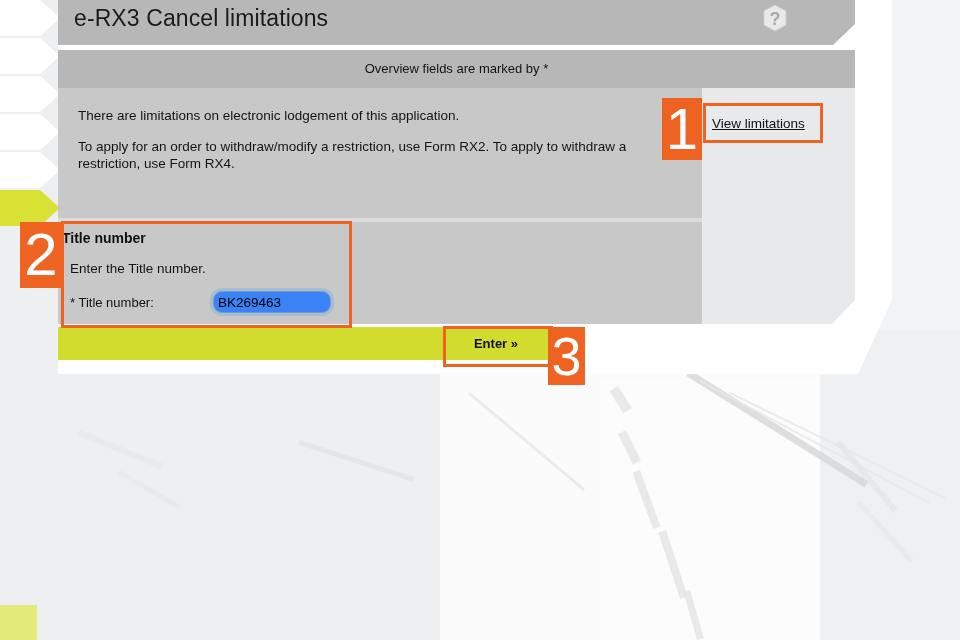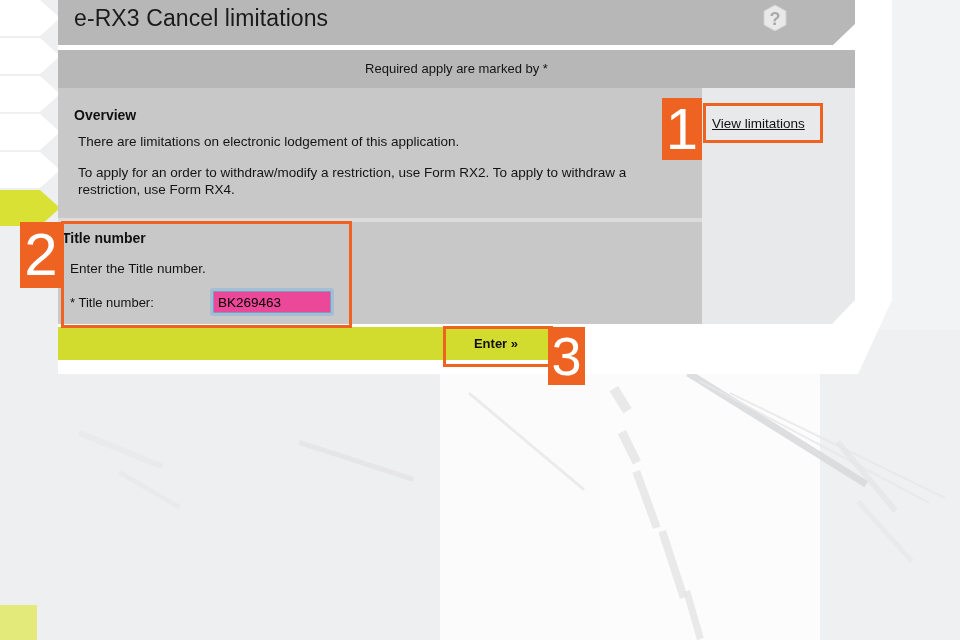--- a/index.html
+++ b/index.html
@@ -207,24 +207,24 @@
     width: 143px;
   }
   #titlenum-input {
     width: 108px;
     height: 16px;
     font-family: "Liberation Sans", sans-serif;
     font-size: 13.5px;
     color: #000;
     padding: 2px 4px;
     border: 1px solid #7a9cc0;
-    background: #ec4899;
+    background: #3b82f6;
     outline: none;
     box-shadow: 0 0 0 3px rgba(125,175,225,.45);
-    border-radius: 1px;
+    border-radius: 9px;
   }
 
   
   #action-bar {
     position: absolute;
     left: 58px; top: 327px;
     width: 490px;
     height: 33px;
     background: #d2dc2e;
     z-index: 12;
@@ -311,31 +311,30 @@
 <div id="title-bar">
   <div id="page-title">e-RX3 Cancel limitations</div>
 </div>
 
 <svg id="help-icon" viewBox="0 0 30 30">
   <polygon points="15,2 26,8 26,22 15,28 4,22 4,8" fill="#e9e9e9" stroke="#cfcfcf" stroke-width="1"></polygon>
   <text x="15" y="22" text-anchor="middle" font-family="Liberation Sans, sans-serif" font-size="18" font-weight="bold" fill="#a9a9a9">?</text>
 </svg>
 
 <div id="required-bar">
-  <div id="required-text">Required apply are marked by *</div>
+  <div id="required-text">Overview fields are marked by *</div>
 </div>
 
 <div id="content-grey"></div>
 <div id="content-divider"></div>
 
 <div id="side-panel"></div>
 <a id="view-limitations" href="#">View limitations</a>
 
 <div id="overview-block">
-  <h2 id="overview-heading">Overview</h2>
   <p class="body-p" id="overview-p1">There are limitations on electronic lodgement of this application.</p>
   <p class="body-p" id="overview-p2">To apply for an order to withdraw/modify a restriction, use Form RX2. To apply to withdraw a restriction, use Form RX4.</p>
 </div>
 
 <div id="titlenum-block">
   <h2 id="titlenum-heading">Title number</h2>
   <p id="titlenum-instruction">Enter the Title number.</p>
   <div id="titlenum-row">
     <label id="titlenum-label" for="titlenum-input">* Title number:</label>
     <input id="titlenum-input" type="text" value="BK269463" style="">

